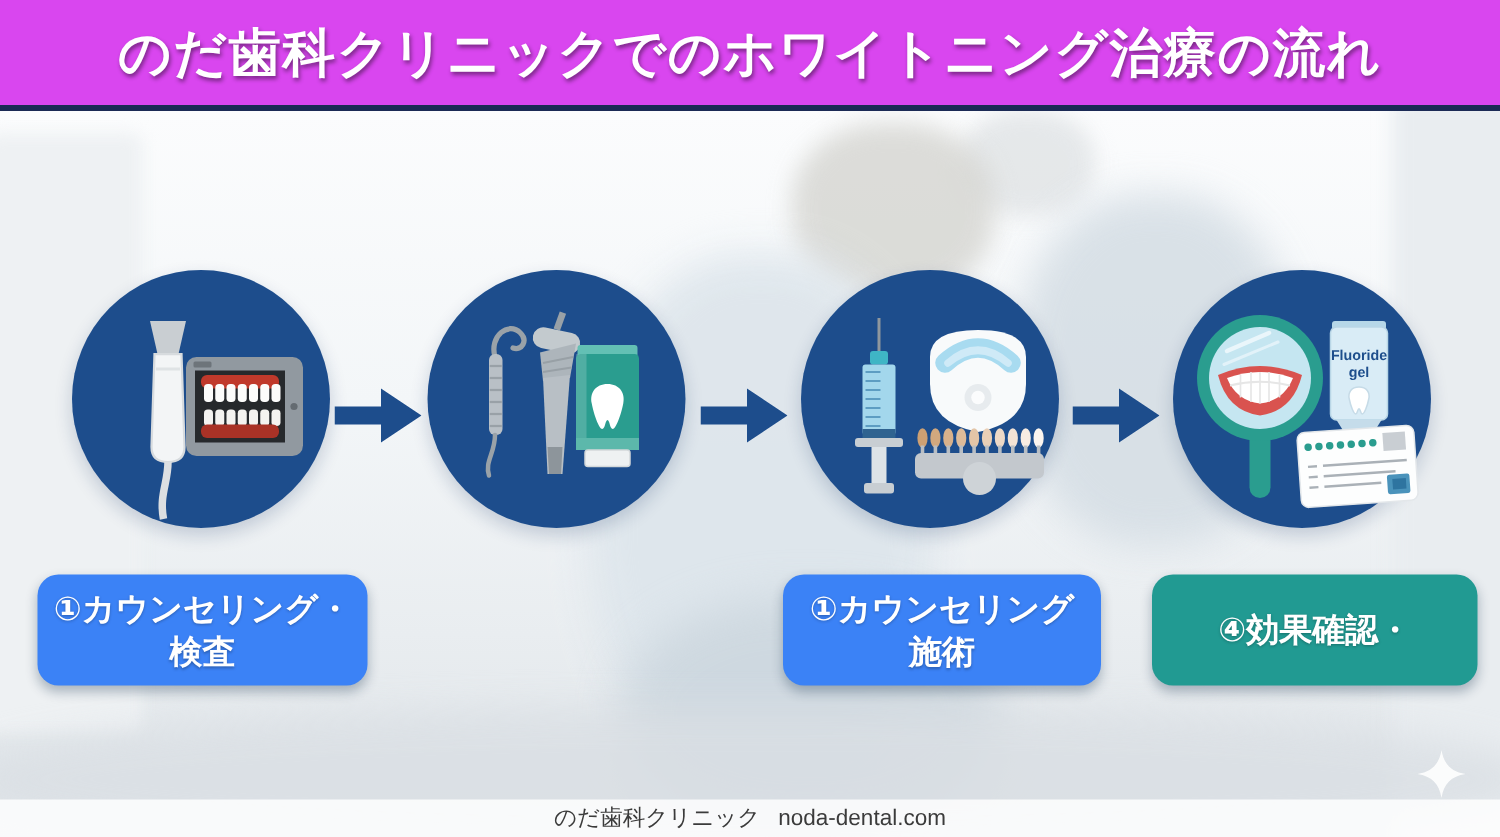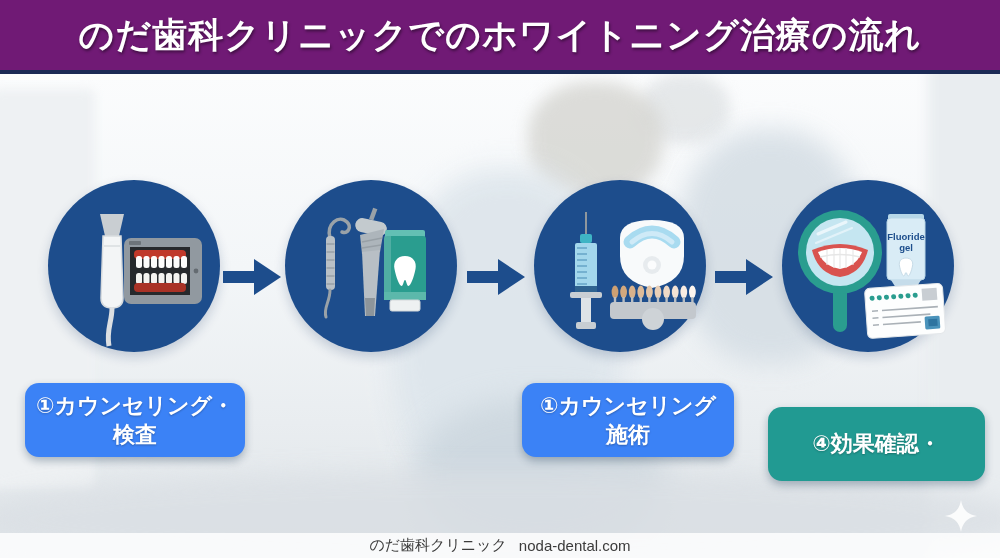--- a/index.html
+++ b/index.html
@@ -1,20 +1,20 @@
 <!DOCTYPE html>
 <html><head>
 <meta charset="utf-8">
 <style>
   * { margin:0; padding:0; box-sizing:border-box; }
   body { font-family:"Liberation Sans","DejaVu Sans",sans-serif; background:#9aa0a6; }
   .canvas { position:relative; width:1000px; height:558px; background:#f4f6f8; overflow:hidden; }
 
   
-  .header { position:absolute; top:0; left:0; width:100%; height:74px; background:#701a75;
+  .header { position:absolute; top:0; left:0; width:100%; height:74px; background:#d946ef;
             border-bottom:4px solid #1b2a55; display:flex; align-items:center; justify-content:center; z-index:6; }
   .title { color:#ffffff; font-size:35px; font-weight:700; letter-spacing:1px; white-space:nowrap;
            text-shadow:1px 2px 3px rgba(0,0,0,.45); }
 
   
   .photo { position:absolute; top:74px; left:0; right:0; bottom:0;
            background:linear-gradient(180deg,#fbfcfd 0%,#f3f6f8 40%,#e9edf0 72%,#dfe4e8 100%); }
   .blob { position:absolute; border-radius:45%; }
   .bg-cabinet { left:-10px; top:15px; width:105px; height:400px; background:#eef1f3; filter:blur(5px); border-radius:8px; }
   .bg-lamp { left:528px; top:8px; width:135px; height:115px; background:#d7d7d3; filter:blur(8px); opacity:.85; }
@@ -39,21 +39,21 @@
   
   .stepbox { position:absolute; top:383px; height:74px; border-radius:14px; z-index:4;
              display:flex; flex-direction:column; align-items:center; justify-content:center;
              text-align:center; color:#fff; font-weight:700; font-size:22px; line-height:1.32;
              box-shadow:0 4px 8px rgba(10,40,70,.3); text-shadow:0 1px 2px rgba(0,0,0,.28); }
   .box-blue { background:#3b82f6; }
   .box-teal { background:#219a92; }
   .b1 { left:25px;  width:220px; }
   .b2 { left:277px; width:214px; }
   .b3 { left:522px; width:212px; }
-  .b4 { left:768px; width:217px;margin-top:24px; }
+  .b4 { left:768px; width:217px; }
 
   
   .sparkle { position:absolute; left:945px; top:500px; width:32px; height:32px; z-index:2; opacity:.9; }
 
   
   .footer { position:absolute; left:0; right:0; bottom:0; height:25px; z-index:6;
             background:rgba(255,255,255,.82); display:flex; align-items:center; justify-content:center;
             gap:12px; font-size:15px; color:#3b3b3b; }
 </style>
 </head>

